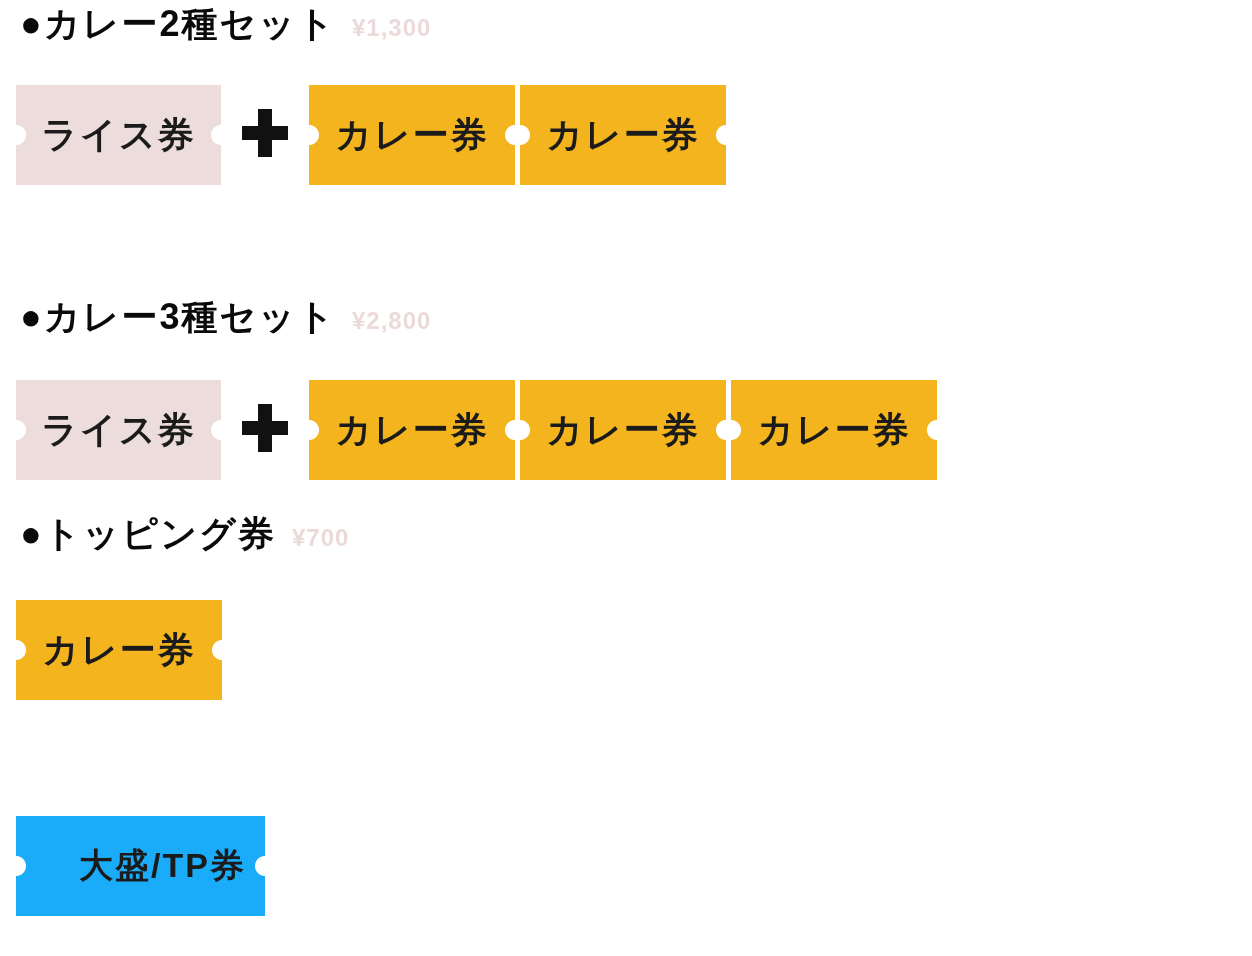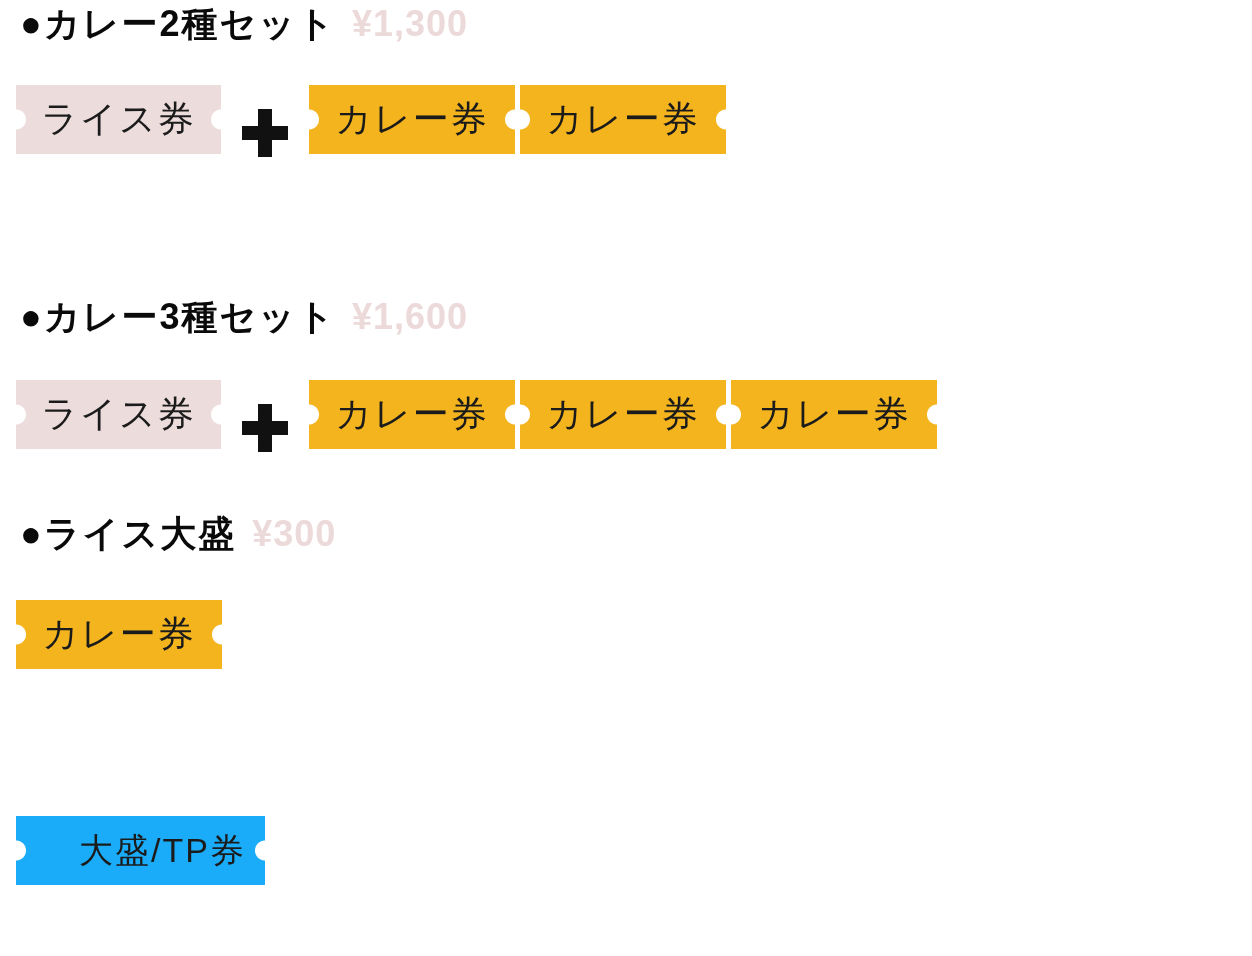--- a/index.html
+++ b/index.html
@@ -28,37 +28,37 @@
     height: 44px;
     line-height: 44px;
     font-size: 36px;
     font-weight: 800;
     letter-spacing: 2px;
     color: var(--title-text, #0a0a0a);
     white-space: nowrap;
   }
   .price {
     margin-left: 16px;
-    font-size: 36px;
+    font-size: 24px;
     font-weight: 800;
     letter-spacing: 1px;
     color: var(--price-text, #ecd9d9);
   }
   .ticket-row {
     display: flex;
     align-items: flex-start;
   }
   .ticket {
-    height: 69px;
+    height: 100px;
     width: 206px;
     display: flex;
     align-items: center;
     justify-content: center;
     font-size: 36px;
-    font-weight: 400;
+    font-weight: 700;
     letter-spacing: 2px;
     color: var(--ticket-label-text, #1b1b1b);
     white-space: nowrap;
     
     background-image:
       radial-gradient(circle at 0 50%, #ffffff 9.5px, rgba(255,255,255,0) 10.5px),
       radial-gradient(circle at 100% 50%, #ffffff 9.5px, rgba(255,255,255,0) 10.5px);
   }
   .ticket + .ticket { margin-left: 5px; }
   .ticket.pink   { background-color: var(--ticket-pink, #eddcdc); width: 205px; }
@@ -107,43 +107,43 @@
       </div>
       <div class="ticket yellow">
         <span>カレー券</span>
       </div>
     </div>
   </section>
 
   <section class="menu-section s2">
     <h2 class="section-title">
       <span>●カレー3種セット</span>
-      <span class="price">¥1,600</span>
+      <span class="price">¥2,800</span>
     </h2>
     <div class="ticket-row">
       <div class="ticket pink">
         <span>ライス券</span>
       </div>
       <div class="plus"></div>
       <div class="ticket yellow">
         <span>カレー券</span>
       </div>
       <div class="ticket yellow">
         <span>カレー券</span>
       </div>
       <div class="ticket yellow">
         <span>カレー券</span>
       </div>
     </div>
   </section>
 
   <section class="menu-section s3">
     <h2 class="section-title">
-      <span>●ライス大盛</span>
-      <span class="price">¥300</span>
+      <span>●トッピング券</span>
+      <span class="price">¥700</span>
     </h2>
     <div class="ticket-row">
       <div class="ticket yellow">
         <span>カレー券</span>
       </div>
     </div>
   </section>
 
   <section class="menu-section s4">
     <div class="ticket-row">

